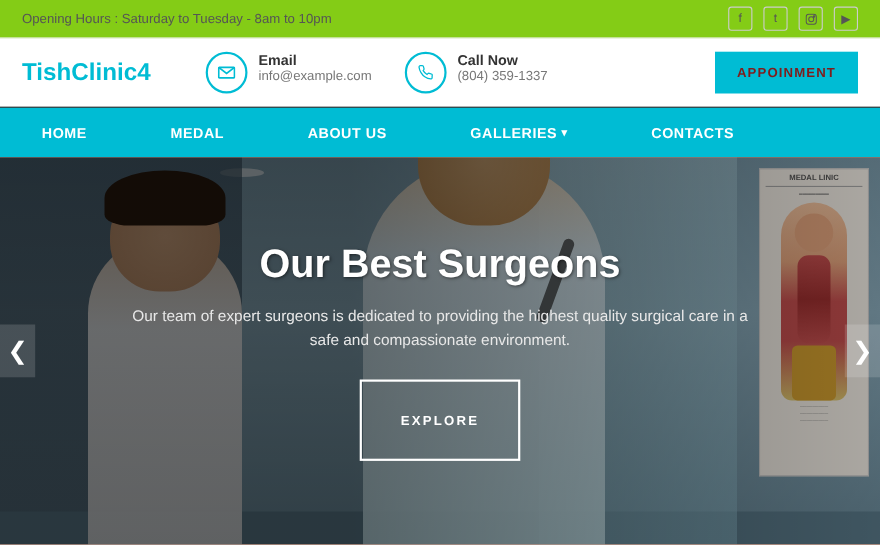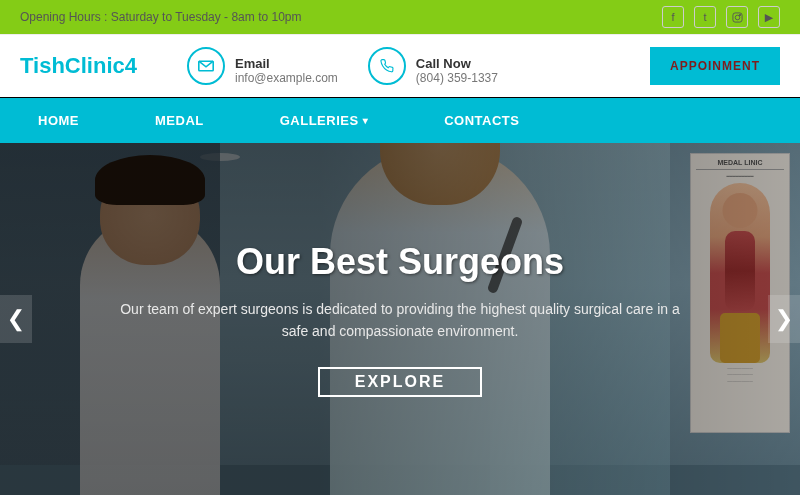--- a/index.html
+++ b/index.html
@@ -44,21 +44,21 @@
     }
     .logo {
       color: #00bcd4;
       font-size: 22px;
       font-weight: bold;
       flex: 0 0 auto;
       margin-right: 20px;
     }
     .contact-item {
       display: flex;
-      align-items: flex-end;
+      align-items: flex-start;
       gap: 10px;
       flex: 0 0 auto;
     }
     .contact-icon-circle {
       width: 38px;
       height: 38px;
       border: 2px solid #00bcd4;
       border-radius: 50%;
       display: flex;
       align-items: center;
@@ -208,22 +208,22 @@
       color: #e8e8e8;
       font-size: 14px;
       max-width: 560px;
       line-height: 1.6;
       margin-bottom: 25px;
     }
     .explore-btn {
       border: 2px solid #fff;
       background: transparent;
       color: #fff;
-      padding: 4px 35px;
-      font-size: 16px;
+      padding: 28px 35px;
+      font-size: 12px;
       font-weight: bold;
       letter-spacing: 2px;
       cursor: pointer;
     }
 
     
     .arrow-btn {
       position: absolute;
       top: 50%;
       transform: translateY(-50%);
@@ -289,20 +289,21 @@
     </div>
   </div>
 
   <div class="spacer"></div>
   <button class="appointment-btn">APPOINMENT</button>
 </div>
 
 <nav class="nav">
   <div class="nav-item">HOME</div>
   <div class="nav-item">MEDAL</div>
+  <div class="nav-item">ABOUT US</div>
   <div class="nav-item">
     GALLERIES <span class="nav-dropdown-arrow">▾</span>
   </div>
   <div class="nav-item">CONTACTS</div>
 </nav>
 
 <div class="hero">
 
   <div class="room-bg"></div>
   <div class="ceiling-light"></div>

